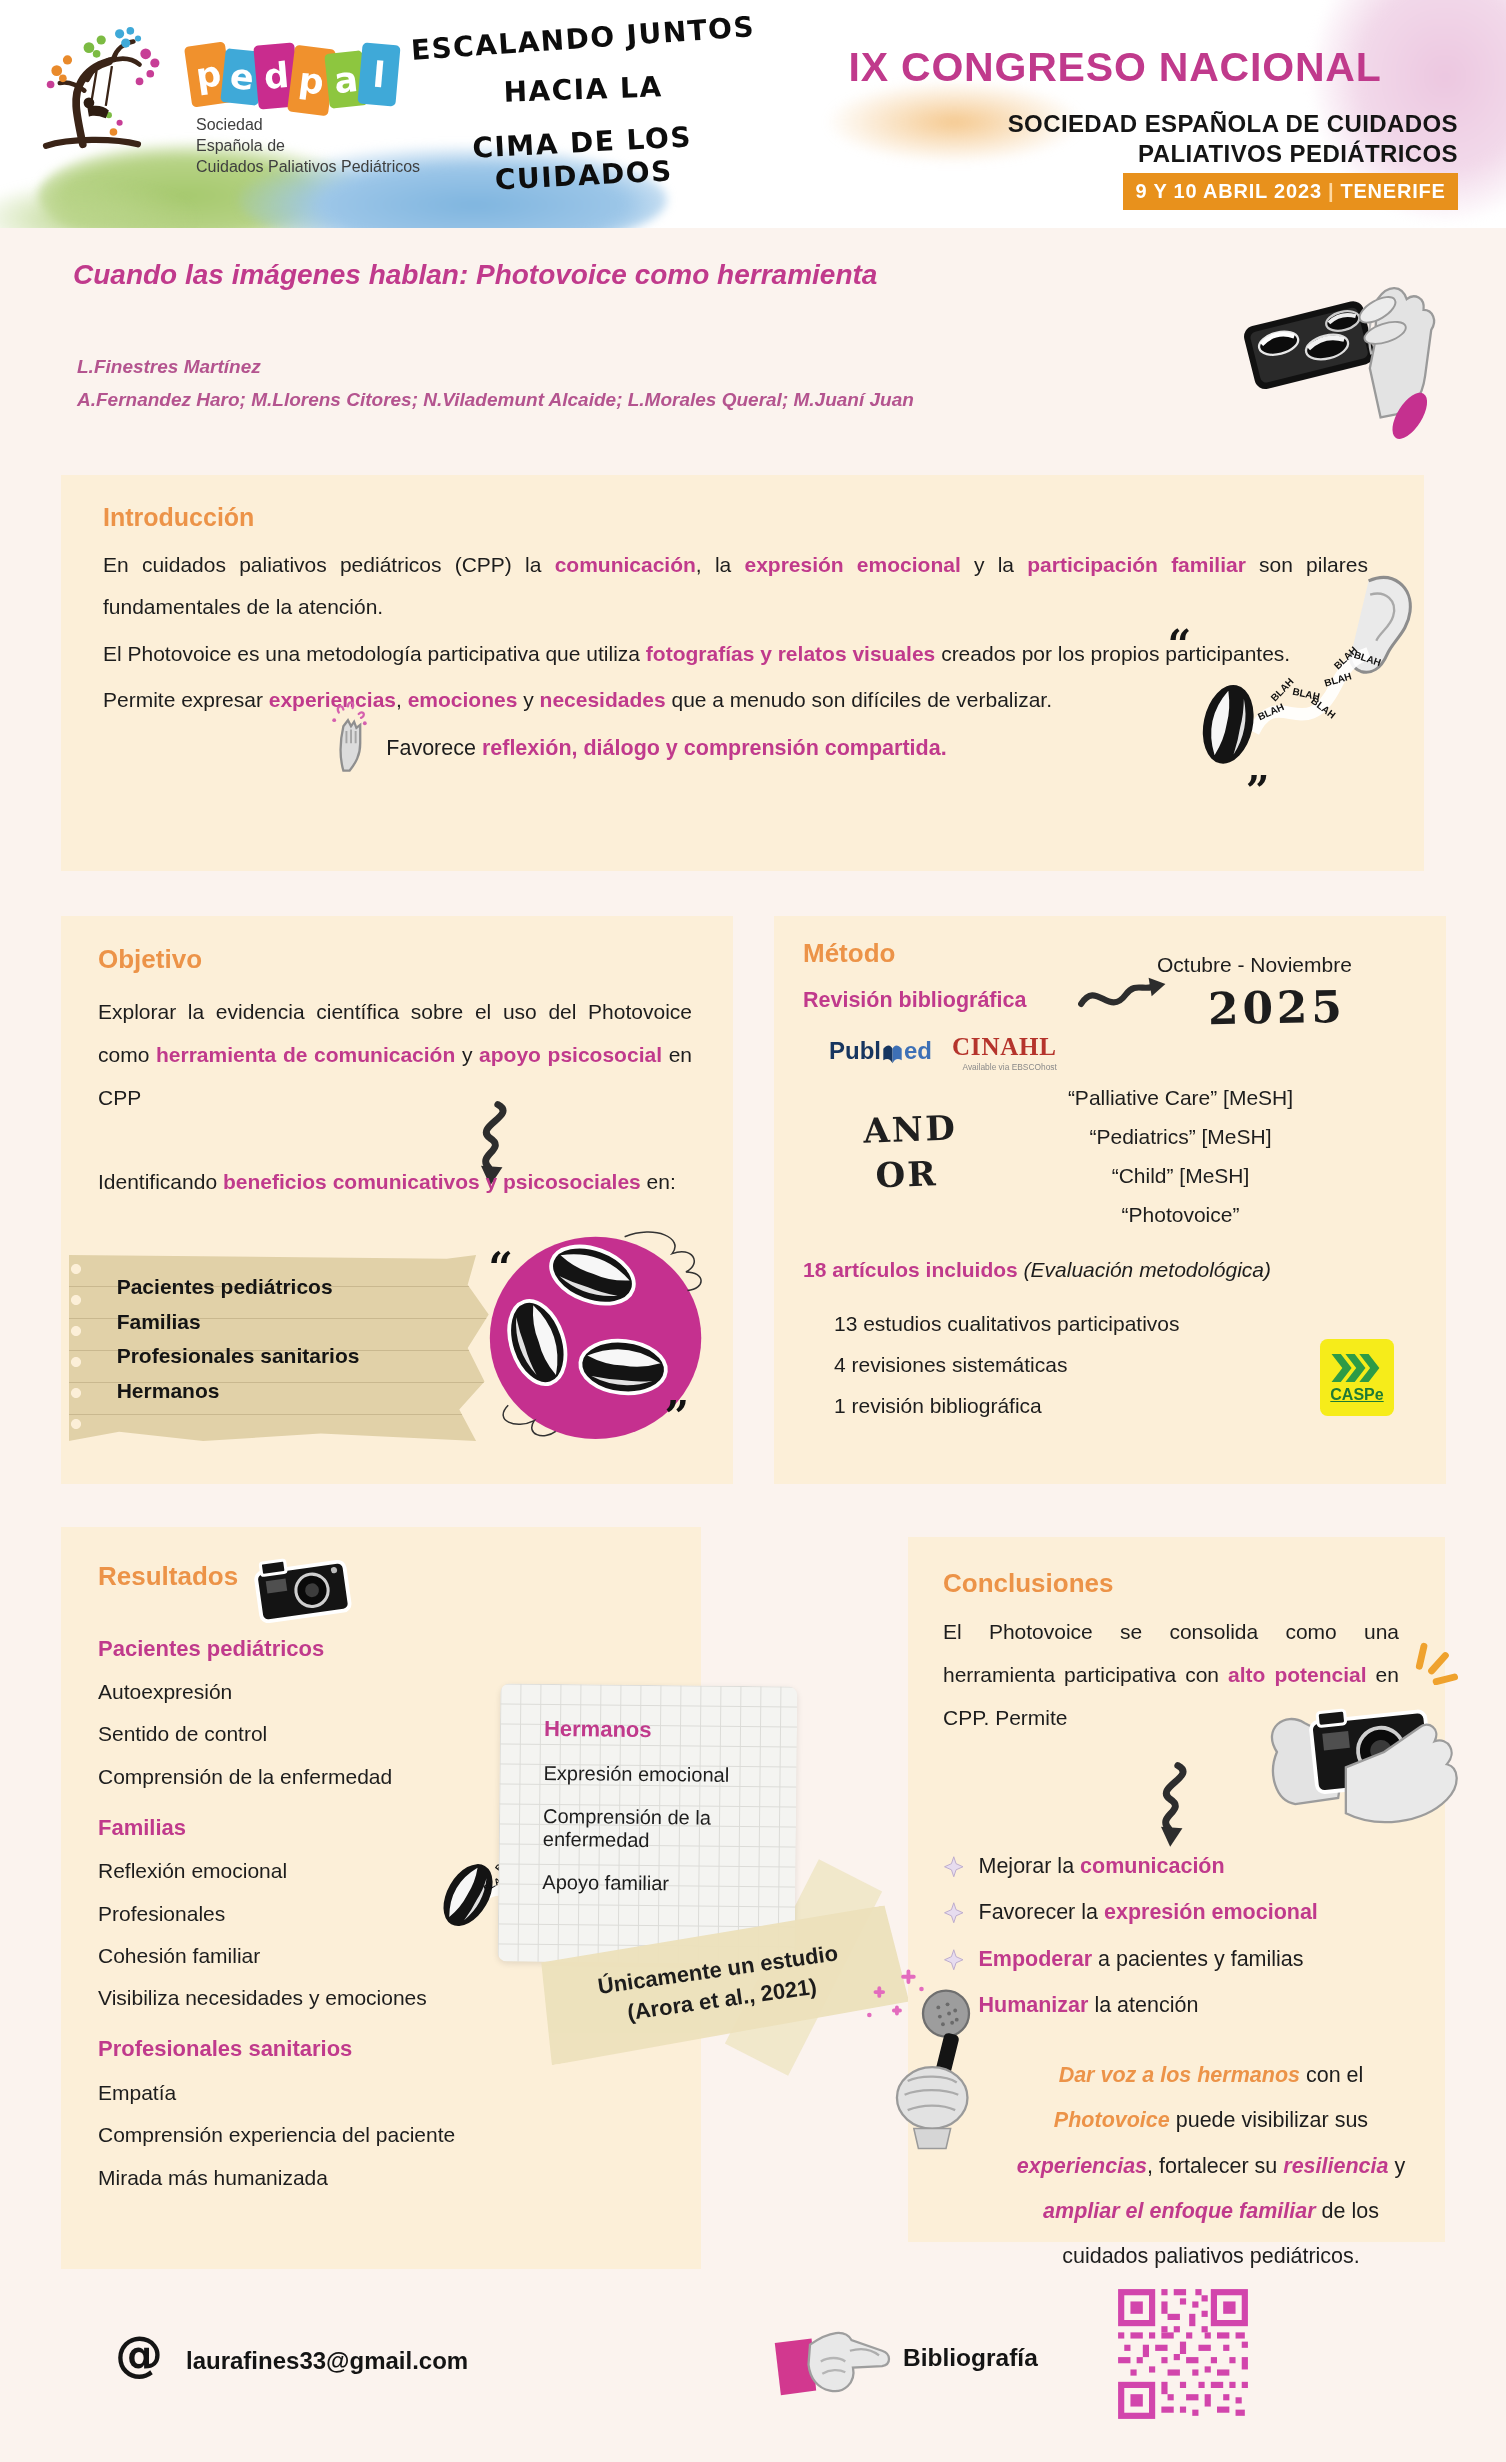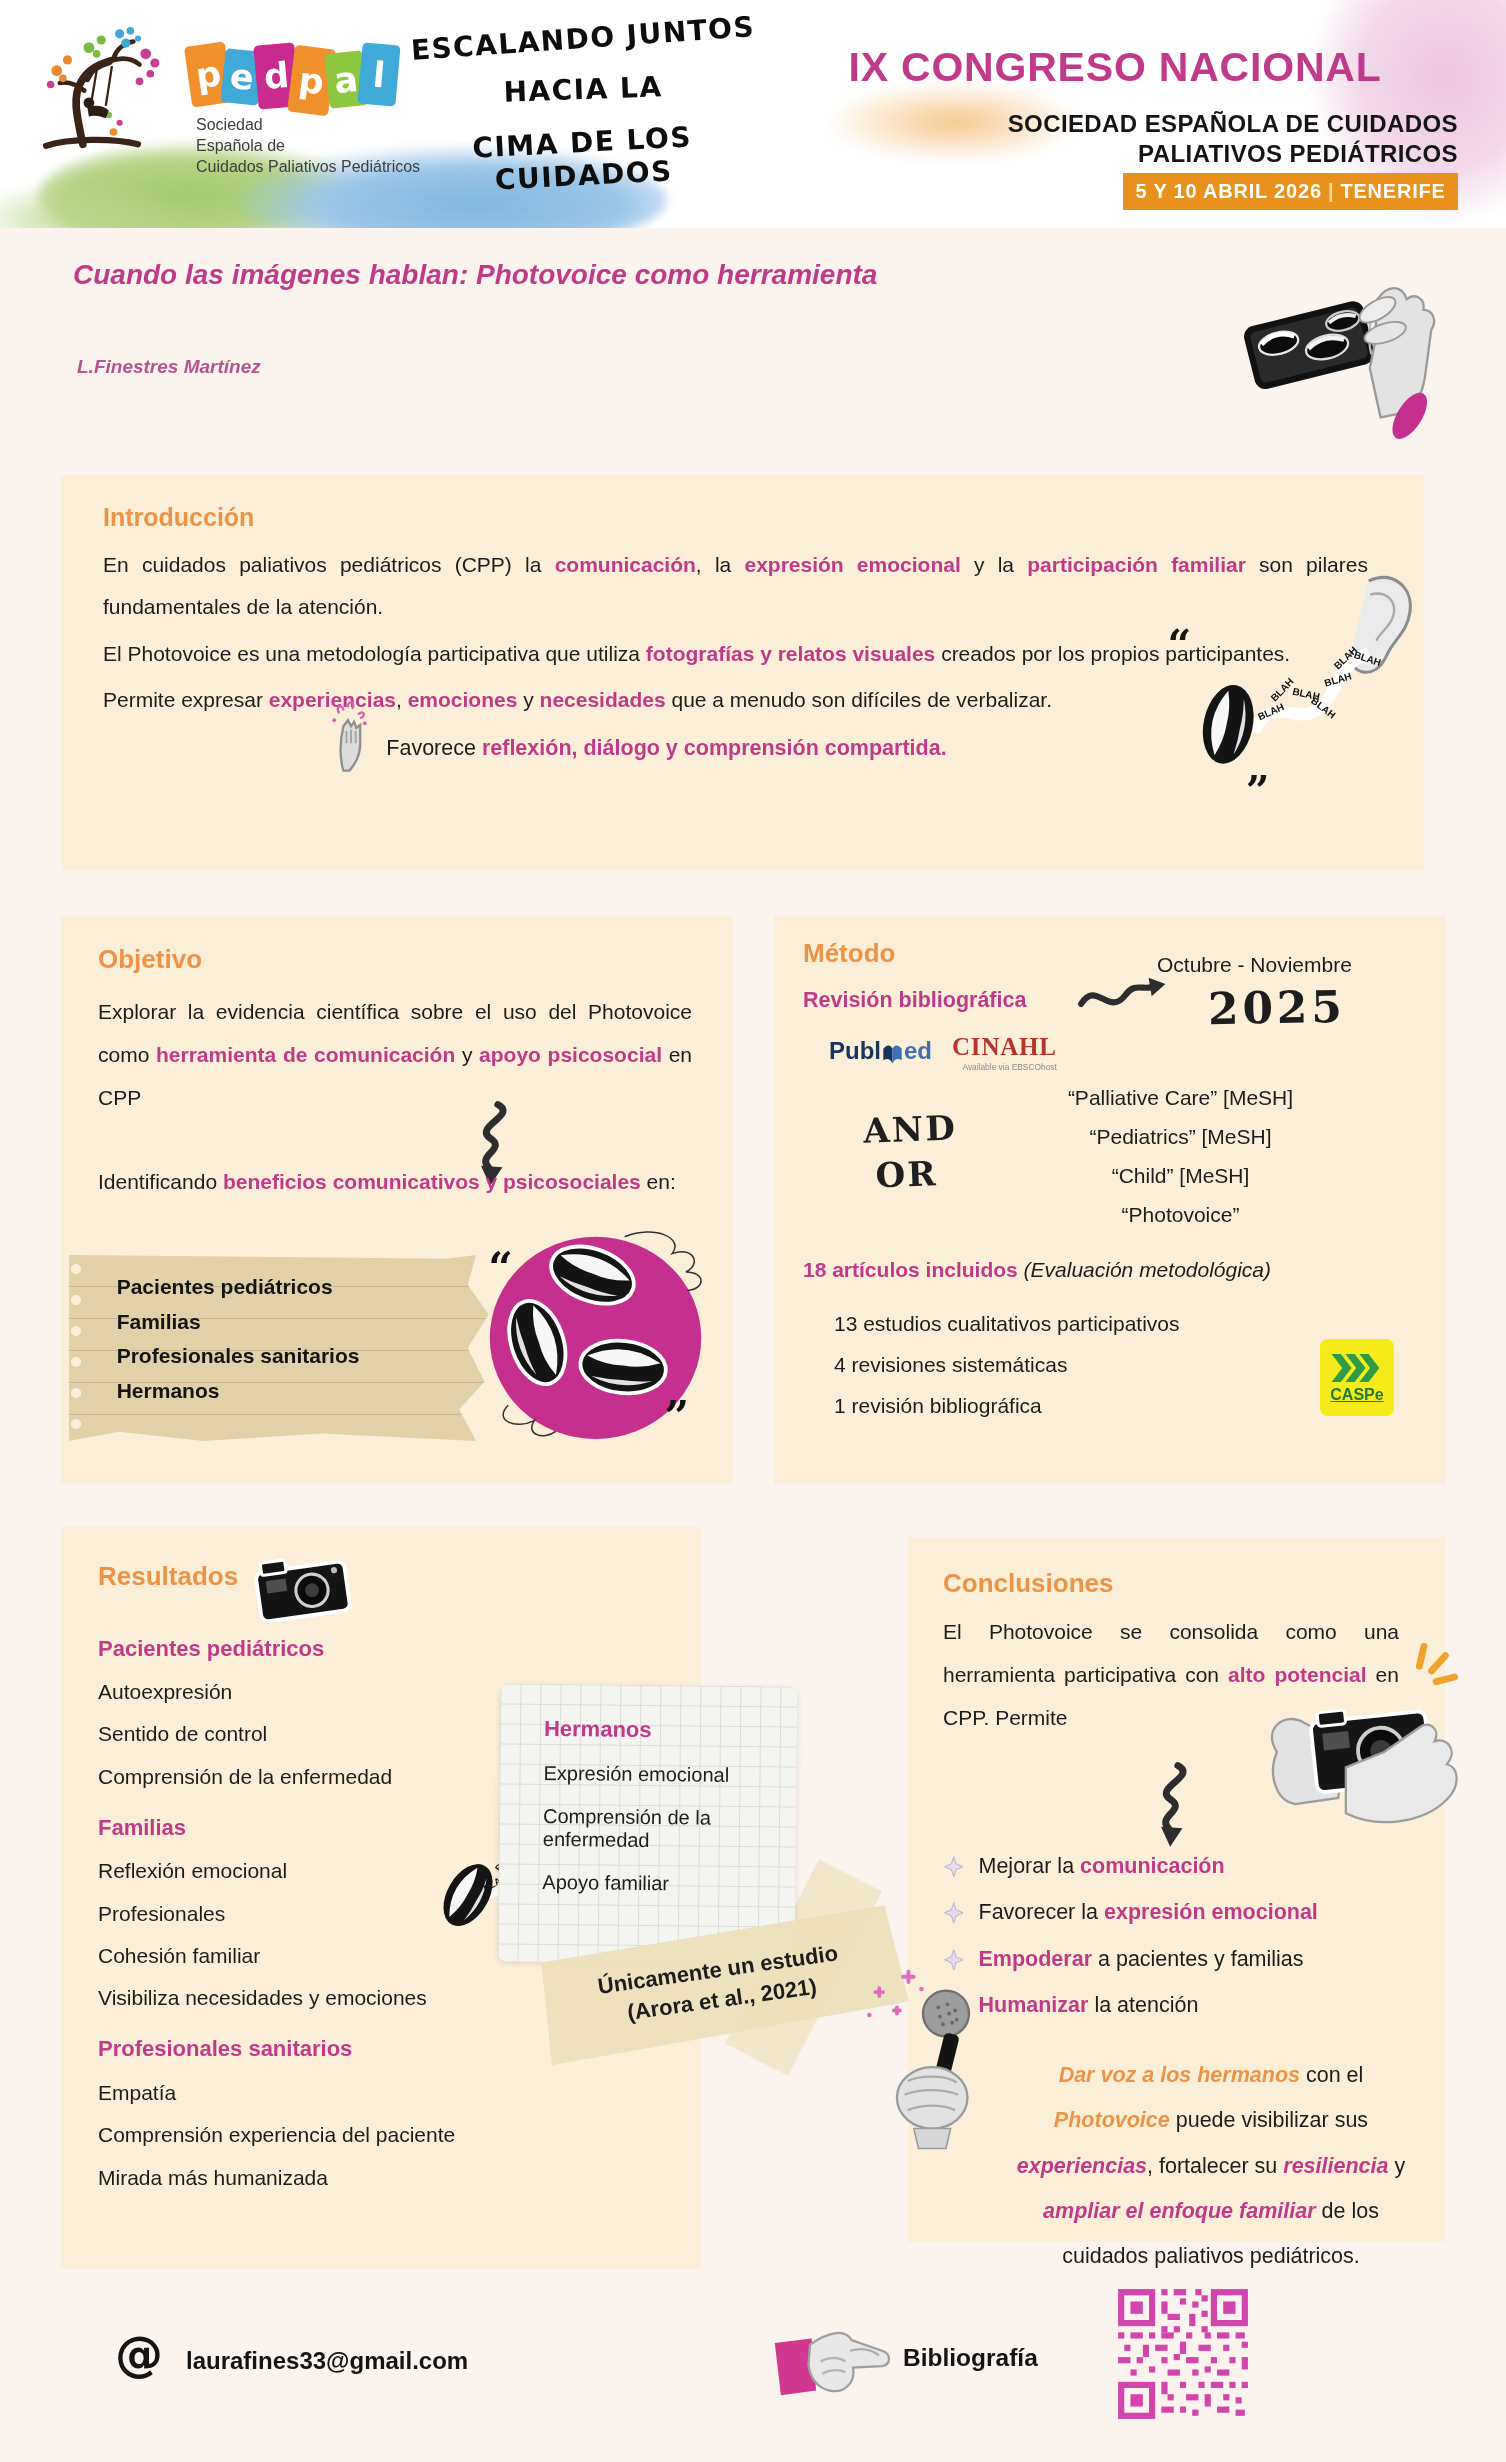--- a/index.html
+++ b/index.html
@@ -174,28 +174,29 @@
       <div class="ln ln2">HACIA LA</div>
       <div class="ln ln3">CIMA DE LOS CUIDADOS</div>
     </div>
 
     <div class="congress">IX CONGRESO NACIONAL</div>
     <div class="society">
       <div>SOCIEDAD ESPAÑOLA DE CUIDADOS</div>
       <div>PALIATIVOS PEDIÁTRICOS</div>
     </div>
     <div class="date-banner">
-      <span>5 Y 10 ABRIL 2026</span><span class="sep">|</span><span>TENERIFE</span>
+      <span>9 Y 10 ABRIL 2023</span><span class="sep">|</span><span>TENERIFE</span>
     </div>
   </div>
 
   <div class="main-title">
     <div>Cuando las imágenes hablan: Photovoice como herramienta</div>
   </div>
   <div class="lead-author">L.Finestres Martínez</div>
+  <div class="coauthors">A.Fernandez Haro; M.Llorens Citores; N.Vilademunt Alcaide; L.Morales Queral; M.Juaní Juan</div>
 
   <svg class="abs" style="left:1227px;top:253px" width="215" height="192" viewBox="0 0 280 250">
     <g transform="rotate(-14 140 120)">
       <rect x="28" y="70" width="160" height="84" rx="14" fill="#111"></rect>
       <rect x="36" y="78" width="144" height="68" rx="8" fill="#2a2a2a"></rect>
       <ellipse cx="70" cy="100" rx="26" ry="14" fill="#0c0c0c" stroke="#e8e8e8" stroke-width="3"></ellipse>
       <path d="M48,96 Q70,82 92,96" stroke="#ffffff" stroke-width="6" fill="none"></path>
       <ellipse cx="130" cy="120" rx="28" ry="15" fill="#0c0c0c" stroke="#dddddd" stroke-width="3"></ellipse>
       <path d="M106,116 Q130,102 154,116" stroke="#f2f2f2" stroke-width="6" fill="none"></path>
       <ellipse cx="158" cy="92" rx="22" ry="12" fill="#0c0c0c" stroke="#cccccc" stroke-width="3"></ellipse>

